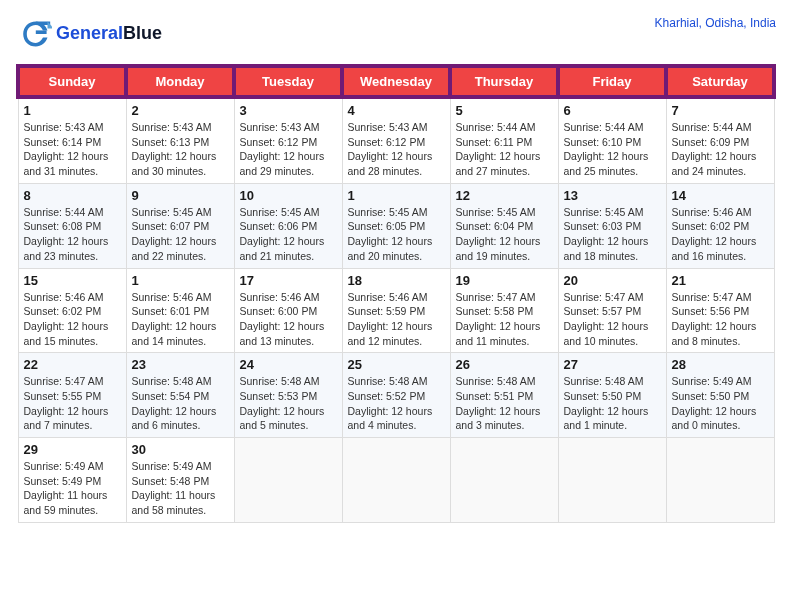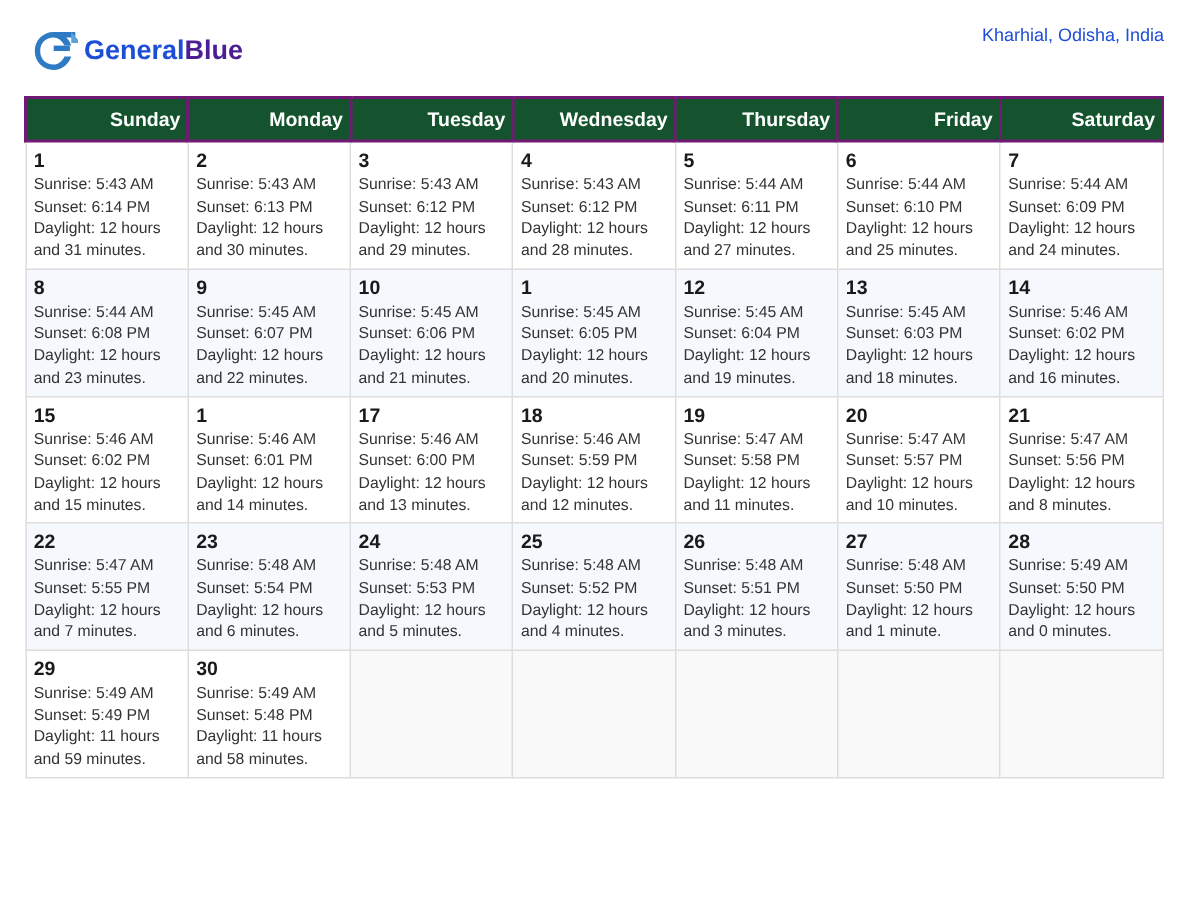--- a/index.html
+++ b/index.html
@@ -45,27 +45,27 @@
     .subtitle {
       font-size: 12px;
       color: #1d4ed8;
     }
     .calendar {
       width: 100%;
       border-collapse: collapse;
       font-size: 11px;
     }
     .calendar th {
-      background: #14532d;
+      background: #ef4444;
       color: #fff;
       padding: 6px 4px;
-      text-align: right;
+      text-align: center;
       font-size: 13px;
       font-weight: bold;
-      border: 2px solid #701a75;
+      border: 4px solid #701a75;
     }
     .calendar td {
       vertical-align: top;
       padding: 4px 5px;
       border: 1px solid #ddd;
       width: calc(100% / 7);
       min-height: 70px;
       background: #fff;
     }
     .calendar tr:nth-child(even) td {
@@ -92,21 +92,21 @@
 
 <div class="header">
   <div class="logo">
     <svg class="logo-icon" viewBox="0 0 40 40">
       <path d="M8 20 C8 12 14 6 22 6 C28 6 33 10 35 16 L30 16 C28 12 25 10 22 10 C16 10 12 14 12 20 C12 26 16 30 22 30 C25 30 28 28 30 24 L35 24 C33 30 28 34 22 34 C14 34 8 28 8 20Z" fill="#2e7bc4"></path>
       <path d="M22 6 L38 6 L38 10 L26 10 Z" fill="#2e7bc4"></path>
       <path d="M22 16 L34 16 L34 20 L22 20 Z" fill="#2e7bc4"></path>
       <polygon points="35,6 42,14 35,14" fill="#5ba3d9"></polygon>
     </svg>
     <div>
-      <div class="logo-text"><span>General</span><span style="color:#4c1d95">Blue</span></div>
+      <div class="logo-text"><span>General</span><span style="color:#0f172a">Blue</span></div>
     </div>
   </div>
   <div class="title-block">
     <div class="subtitle">Kharhial, Odisha, India</div>
   </div>
 </div>
 
 <table class="calendar">
   <thead>
     <tr>

